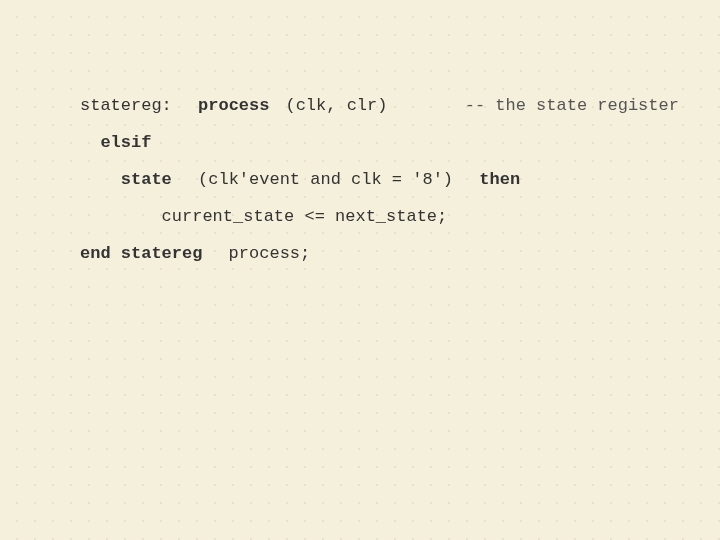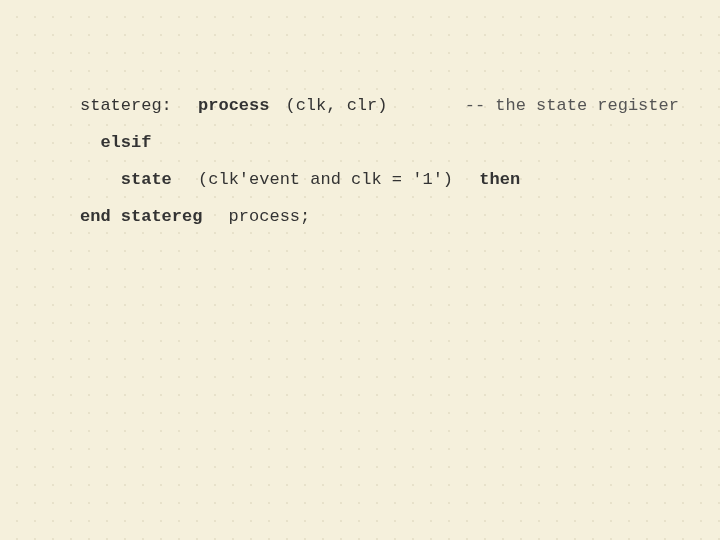--- a/index.html
+++ b/index.html
@@ -48,19 +48,20 @@
 <body>
 
 <div class="code-container">
 
   <span class="line"><span>statereg: </span><span class="keyword">process</span><span>(clk, clr)      </span><span class="comment">-- the state register</span></span>
 
   <span class="line">  <span class="keyword">elsif</span></span>
 
 
 
-  <span class="line">    <span class="keyword">state</span><span> (clk'event and clk = '1') </span><span class="keyword">then</span></span>
+  <span class="line">    <span class="keyword">state</span><span> (clk'event and clk = '8') </span><span class="keyword">then</span></span>
 
+  <span class="line"><span>        current_state &lt;= next_state;</span></span>
 
 
   <span class="line"><span class="keyword">end statereg</span><span> process;</span></span>
 
 </div>
 
 </body></html>

